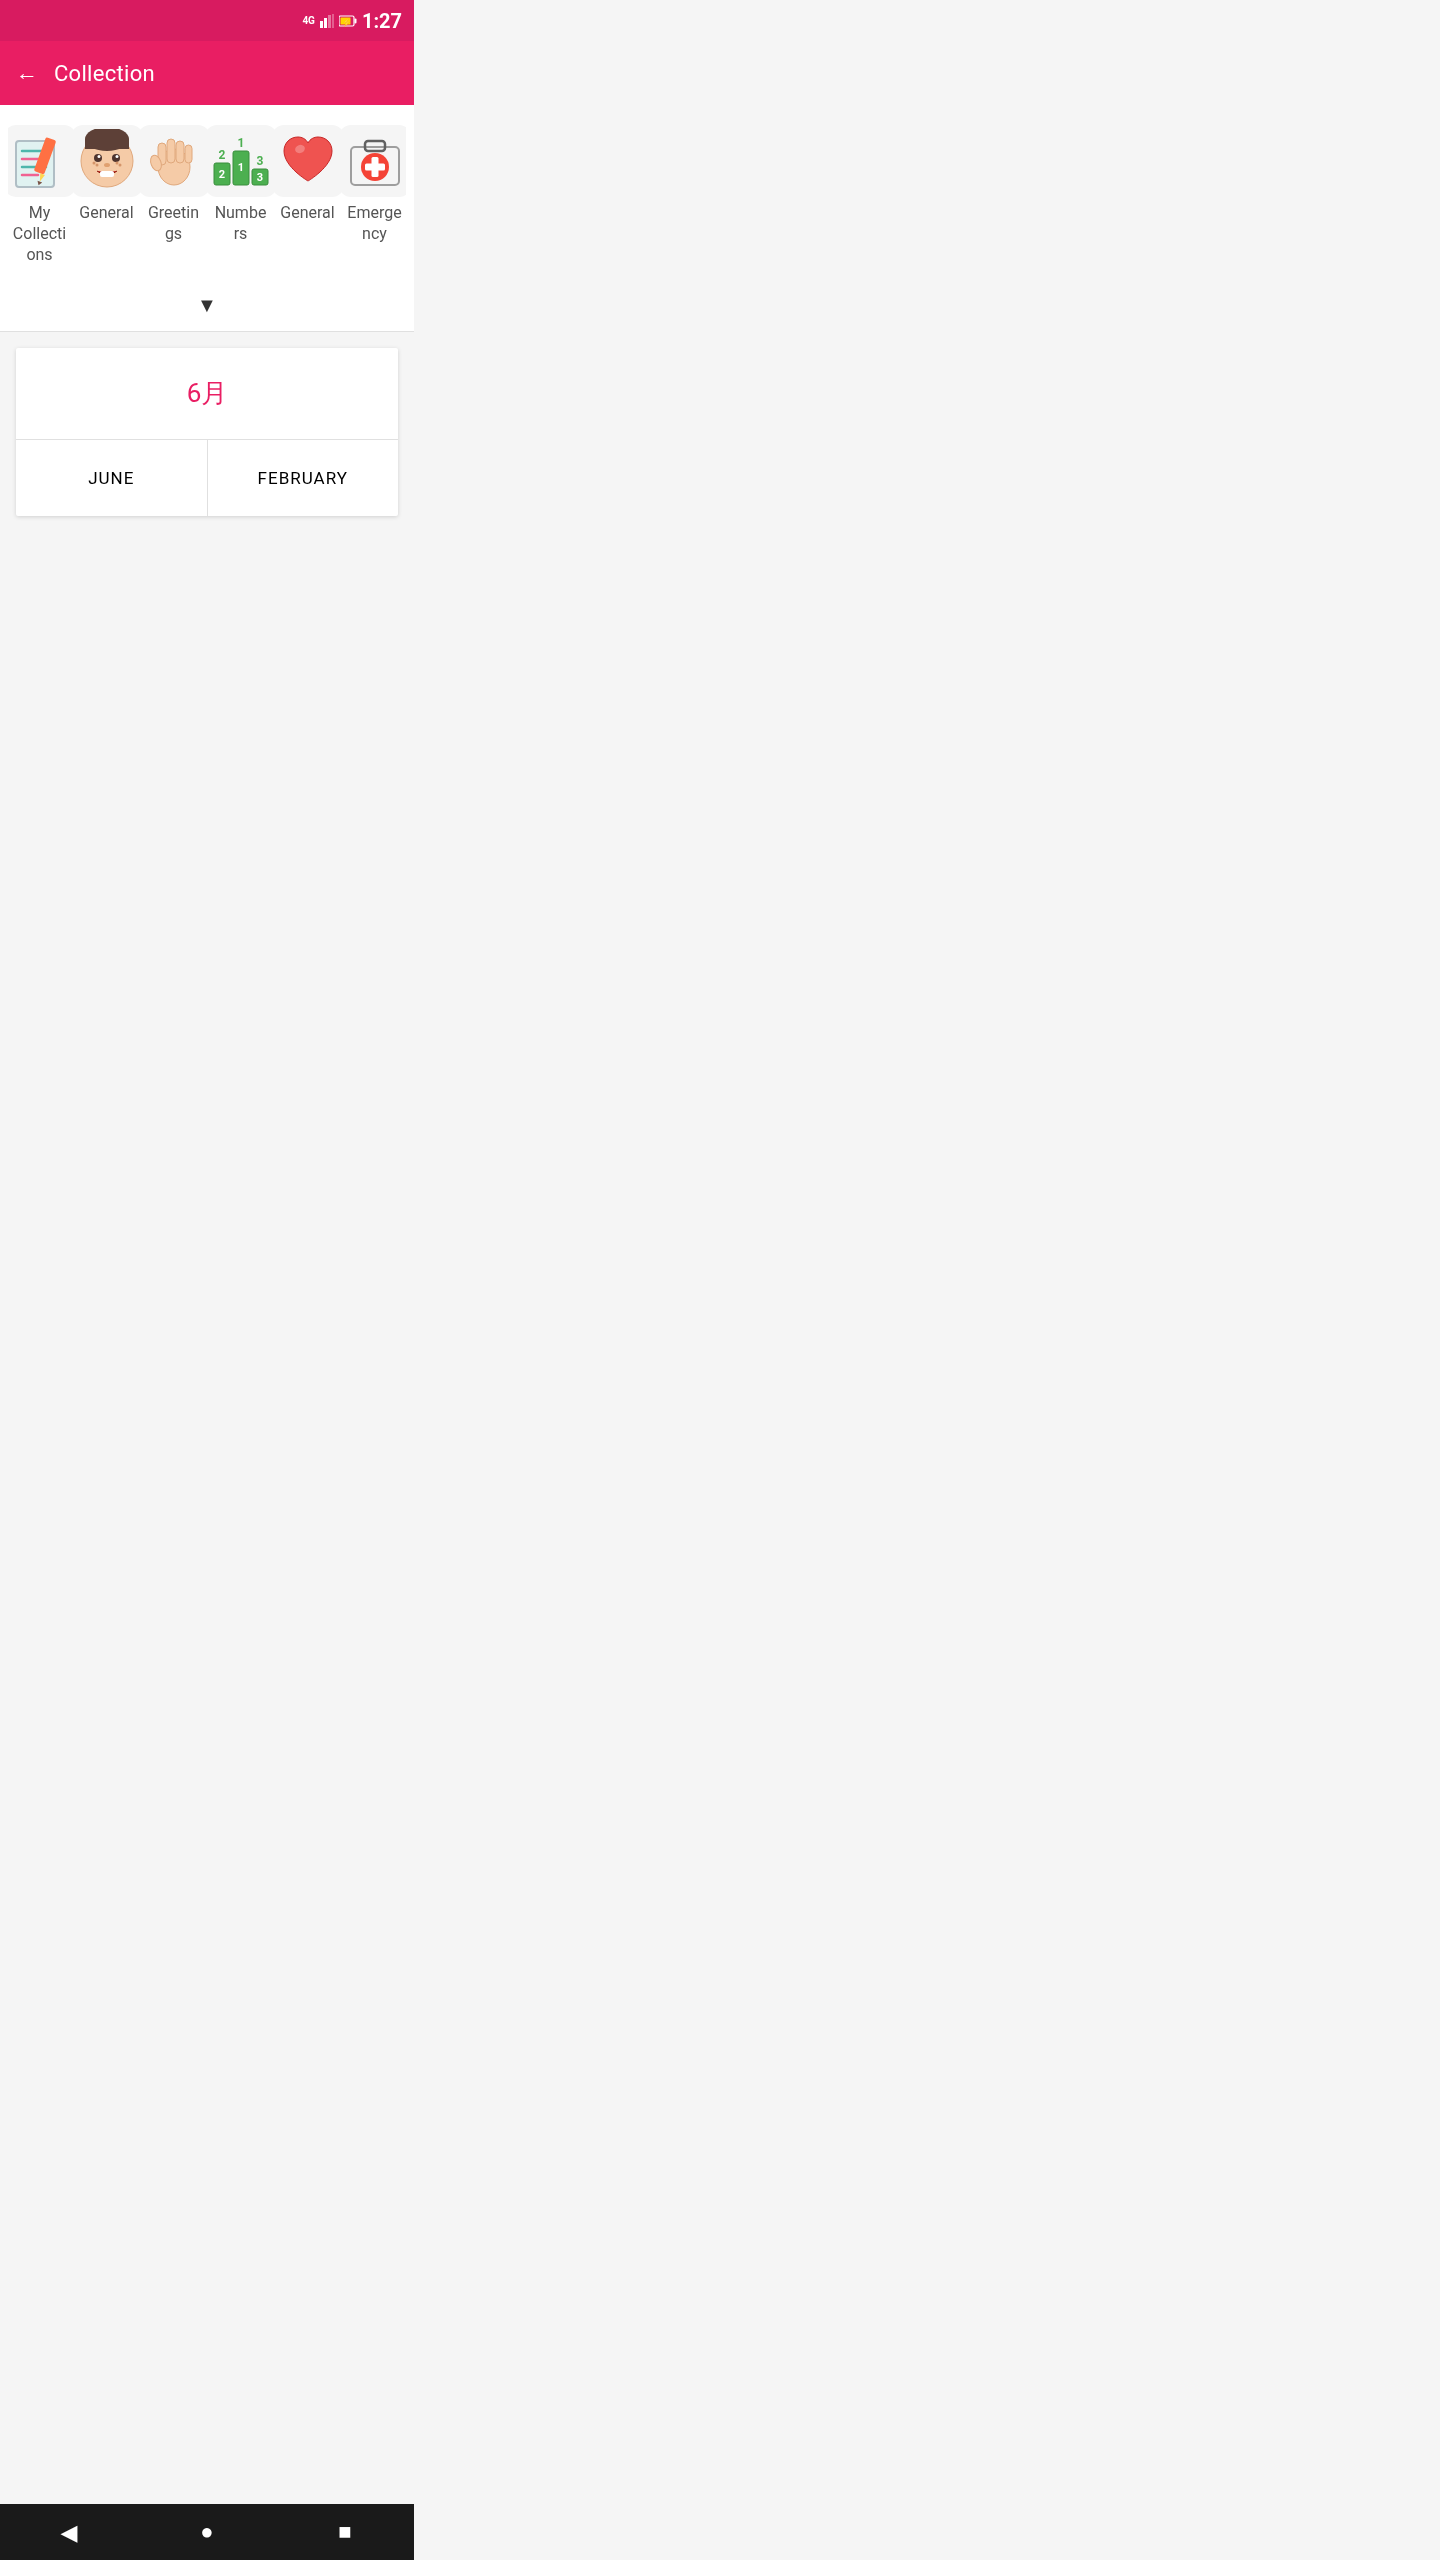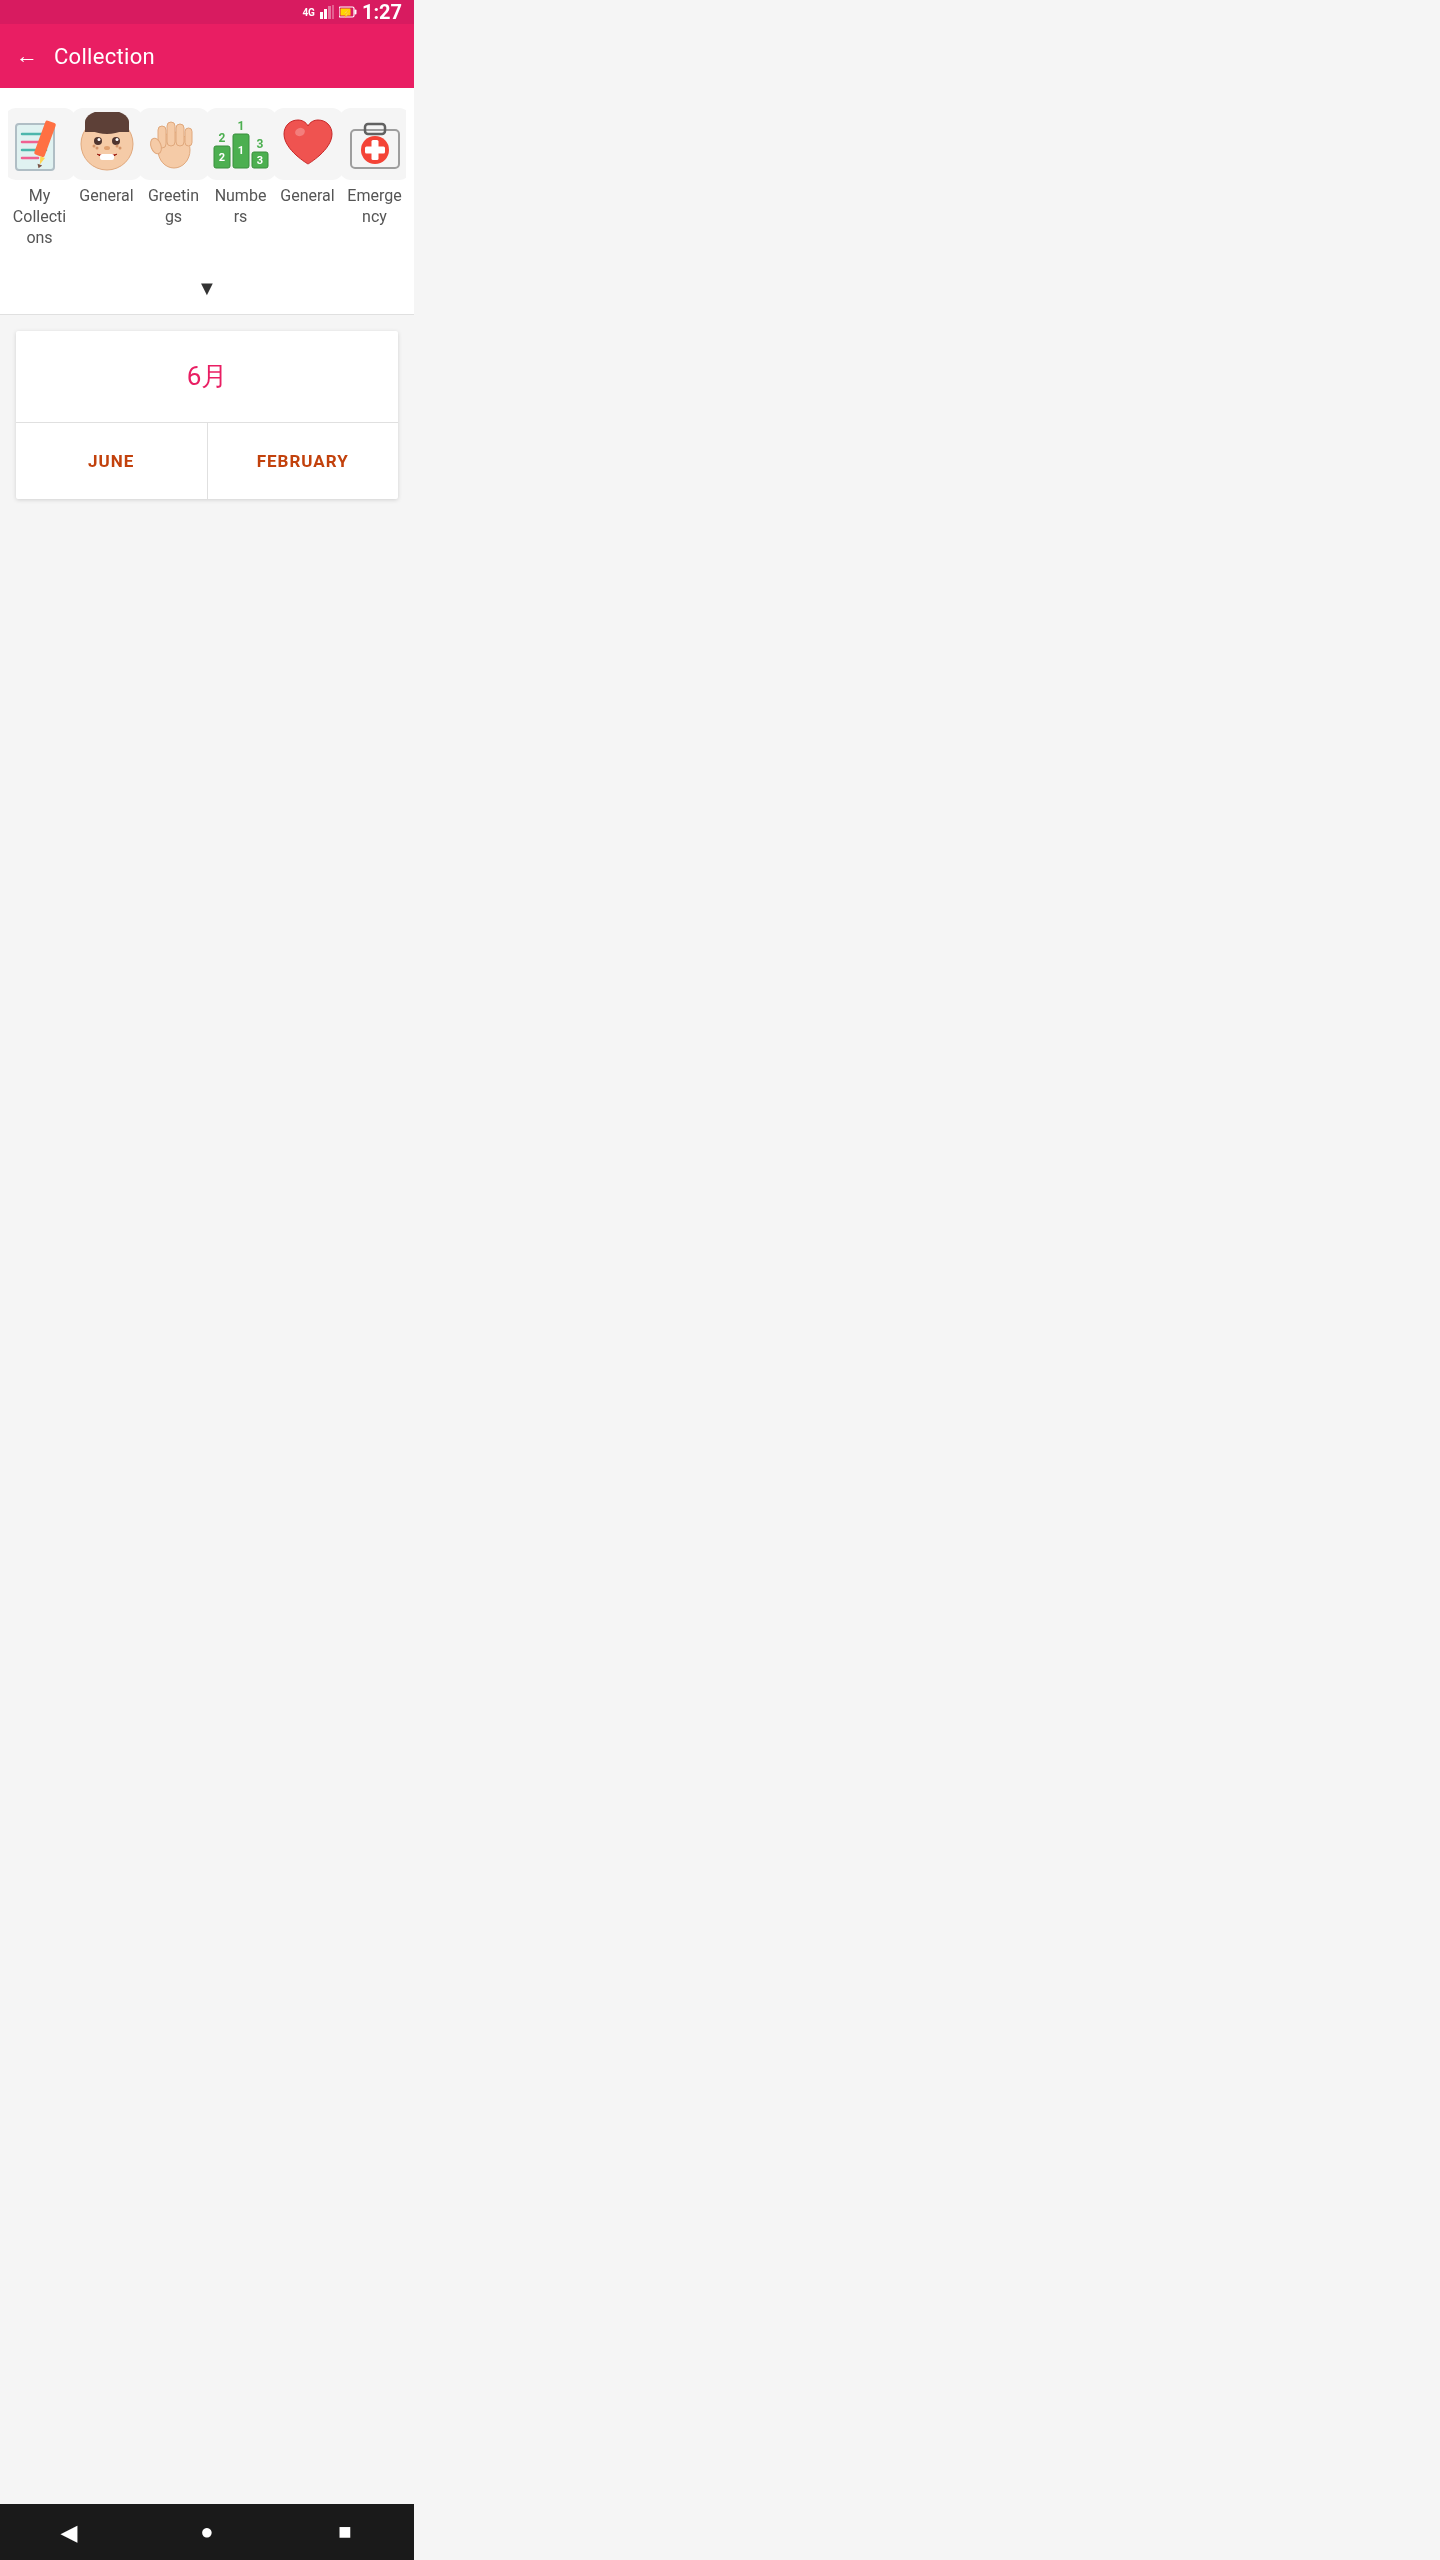--- a/index.html
+++ b/index.html
@@ -13,21 +13,21 @@
       min-height: 896px;
       font-family: 'Roboto', Arial, sans-serif;
       background: #f5f5f5;
       position: relative;
       overflow-x: hidden;
     }
 
     
     .status-bar {
       background: #d81b60;
-      height: 24px;
+      height: 41px;
       display: flex;
       align-items: center;
       justify-content: flex-end;
       padding: 0 12px;
       gap: 6px;
     }
 
     .status-bar-icons {
       display: flex;
       align-items: center;
@@ -164,22 +164,22 @@
       text-align: center;
       cursor: pointer;
     }
 
     .card-month-item:first-child {
       border-right: 1px solid #e0e0e0;
     }
 
     .card-month-text {
       font-size: 17px;
-      color: #c2410c;
-      font-weight: 700;
+      color: #000000;
+      font-weight: 400;
       letter-spacing: 1px;
     }
 
     
     .bottom-nav {
       background: #1a1a1a;
       height: 56px;
       display: flex;
       align-items: center;
       justify-content: space-around;

